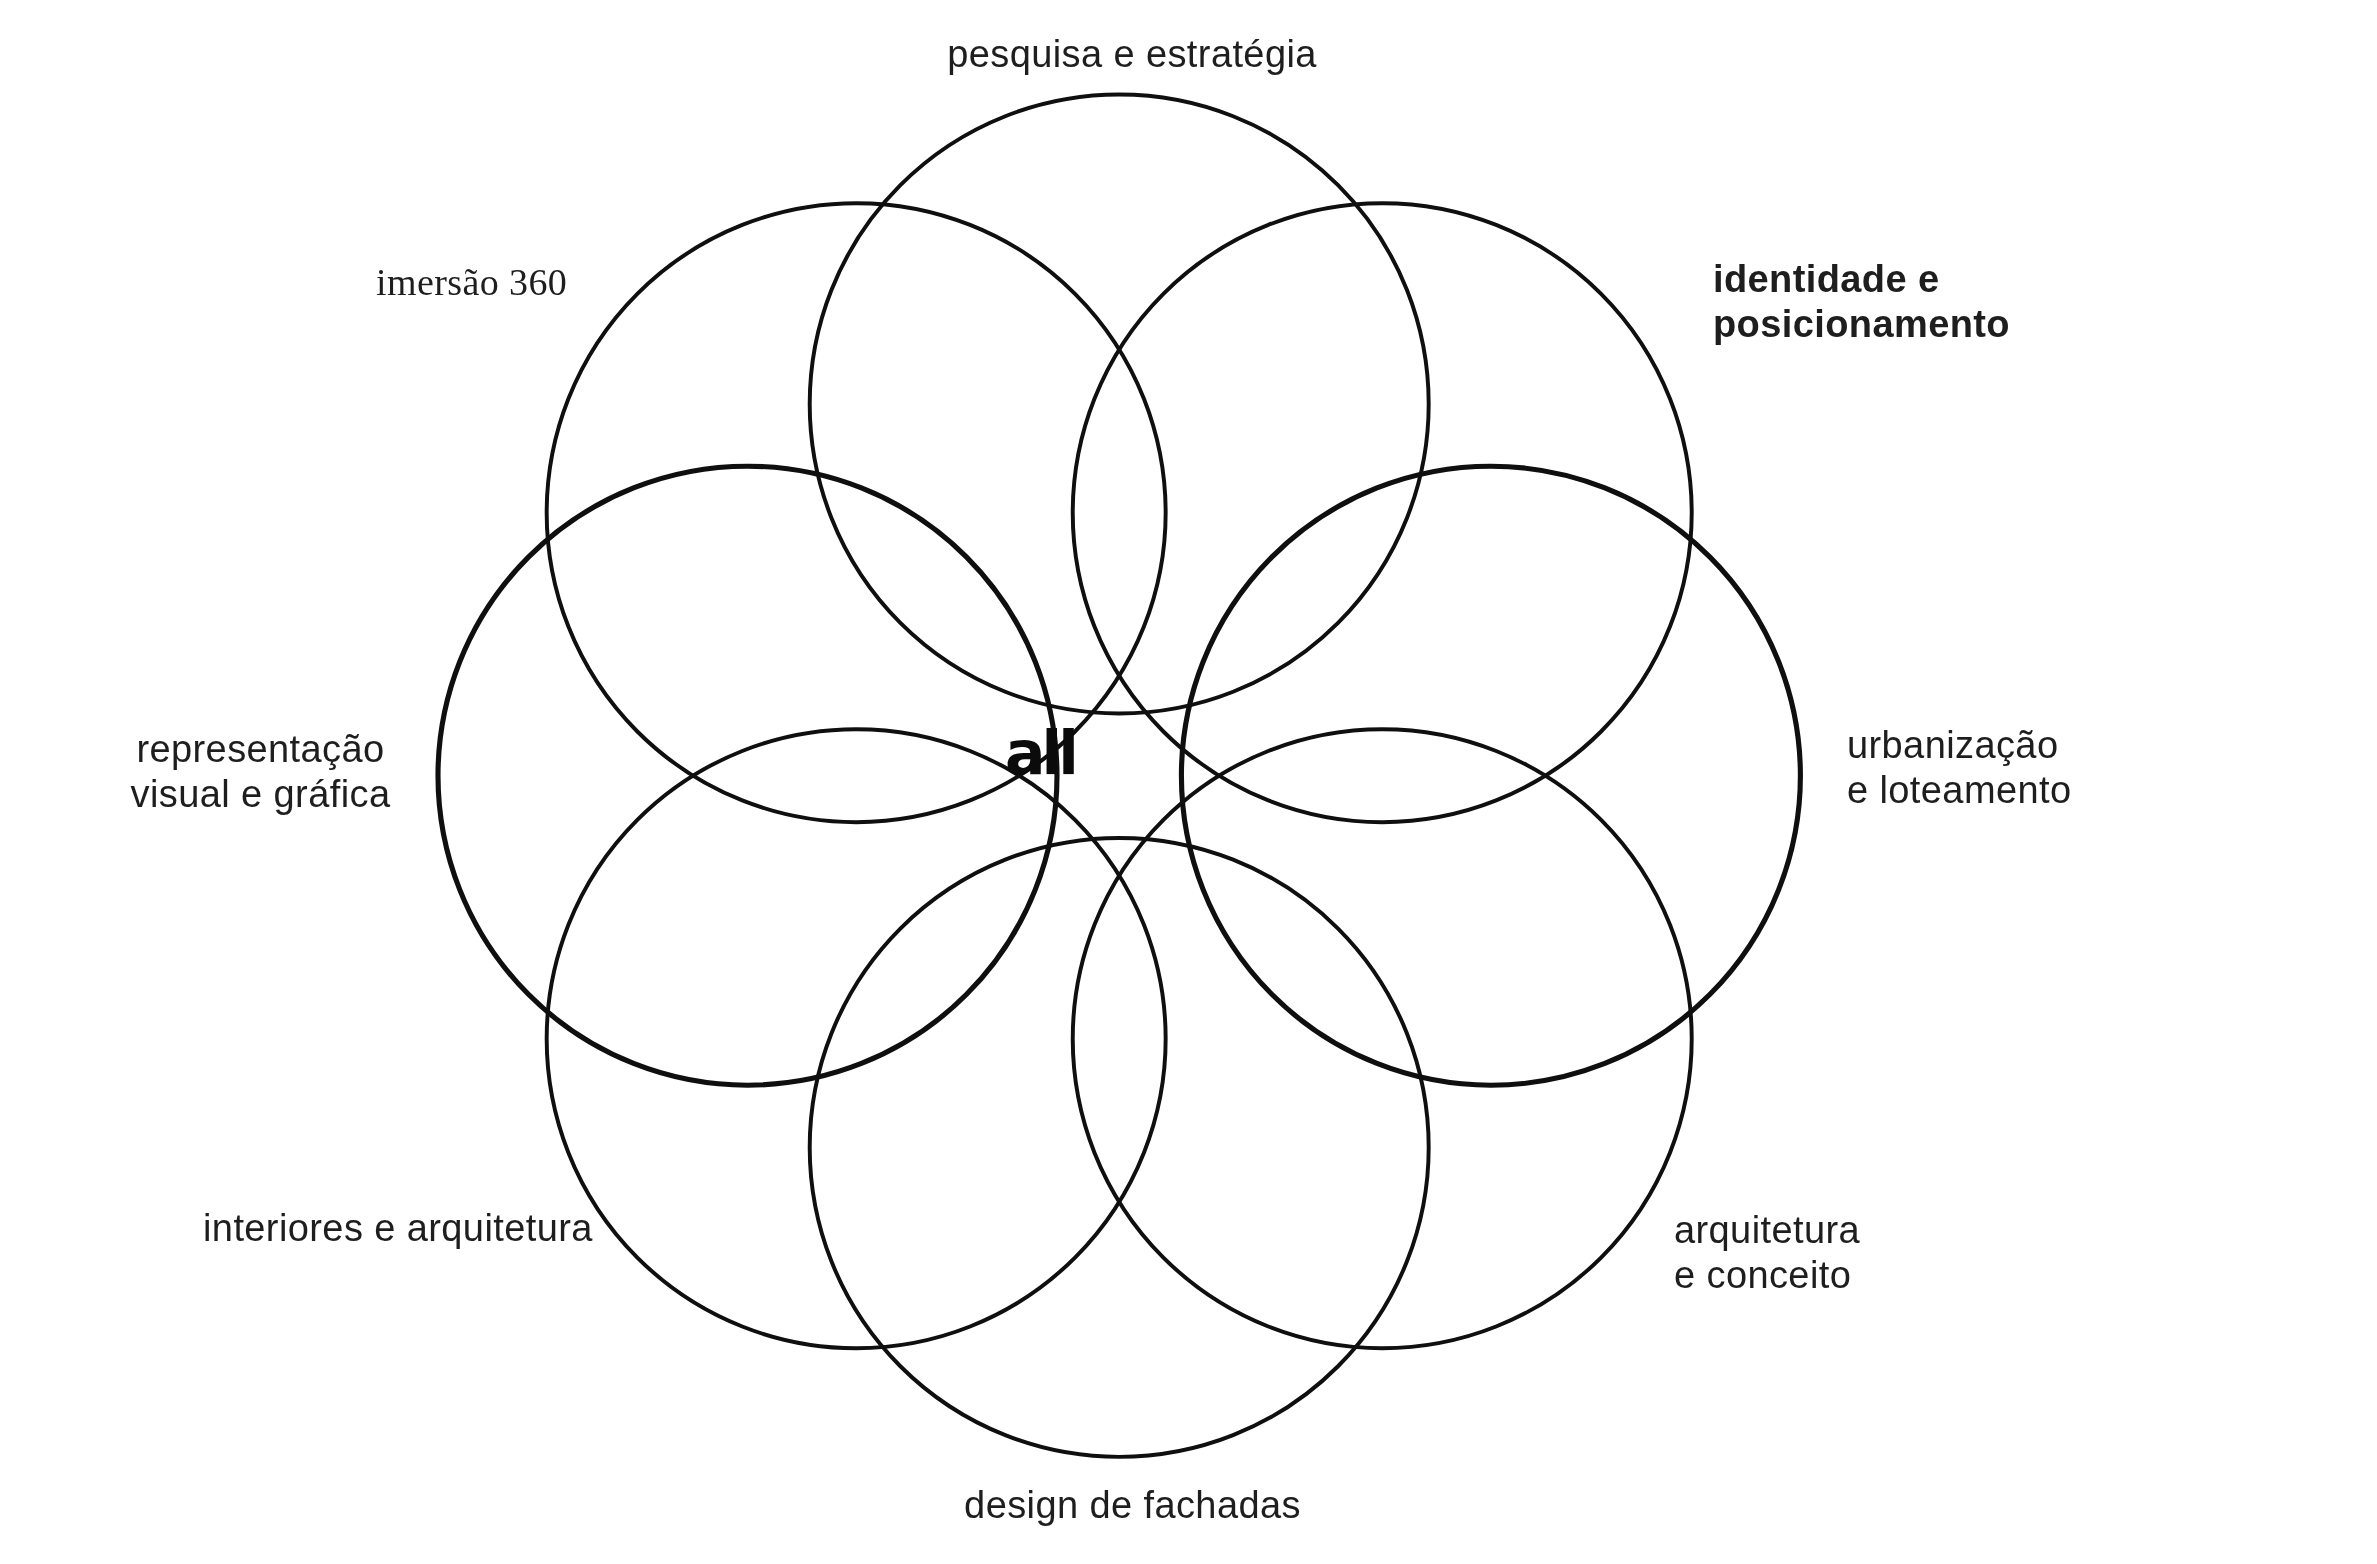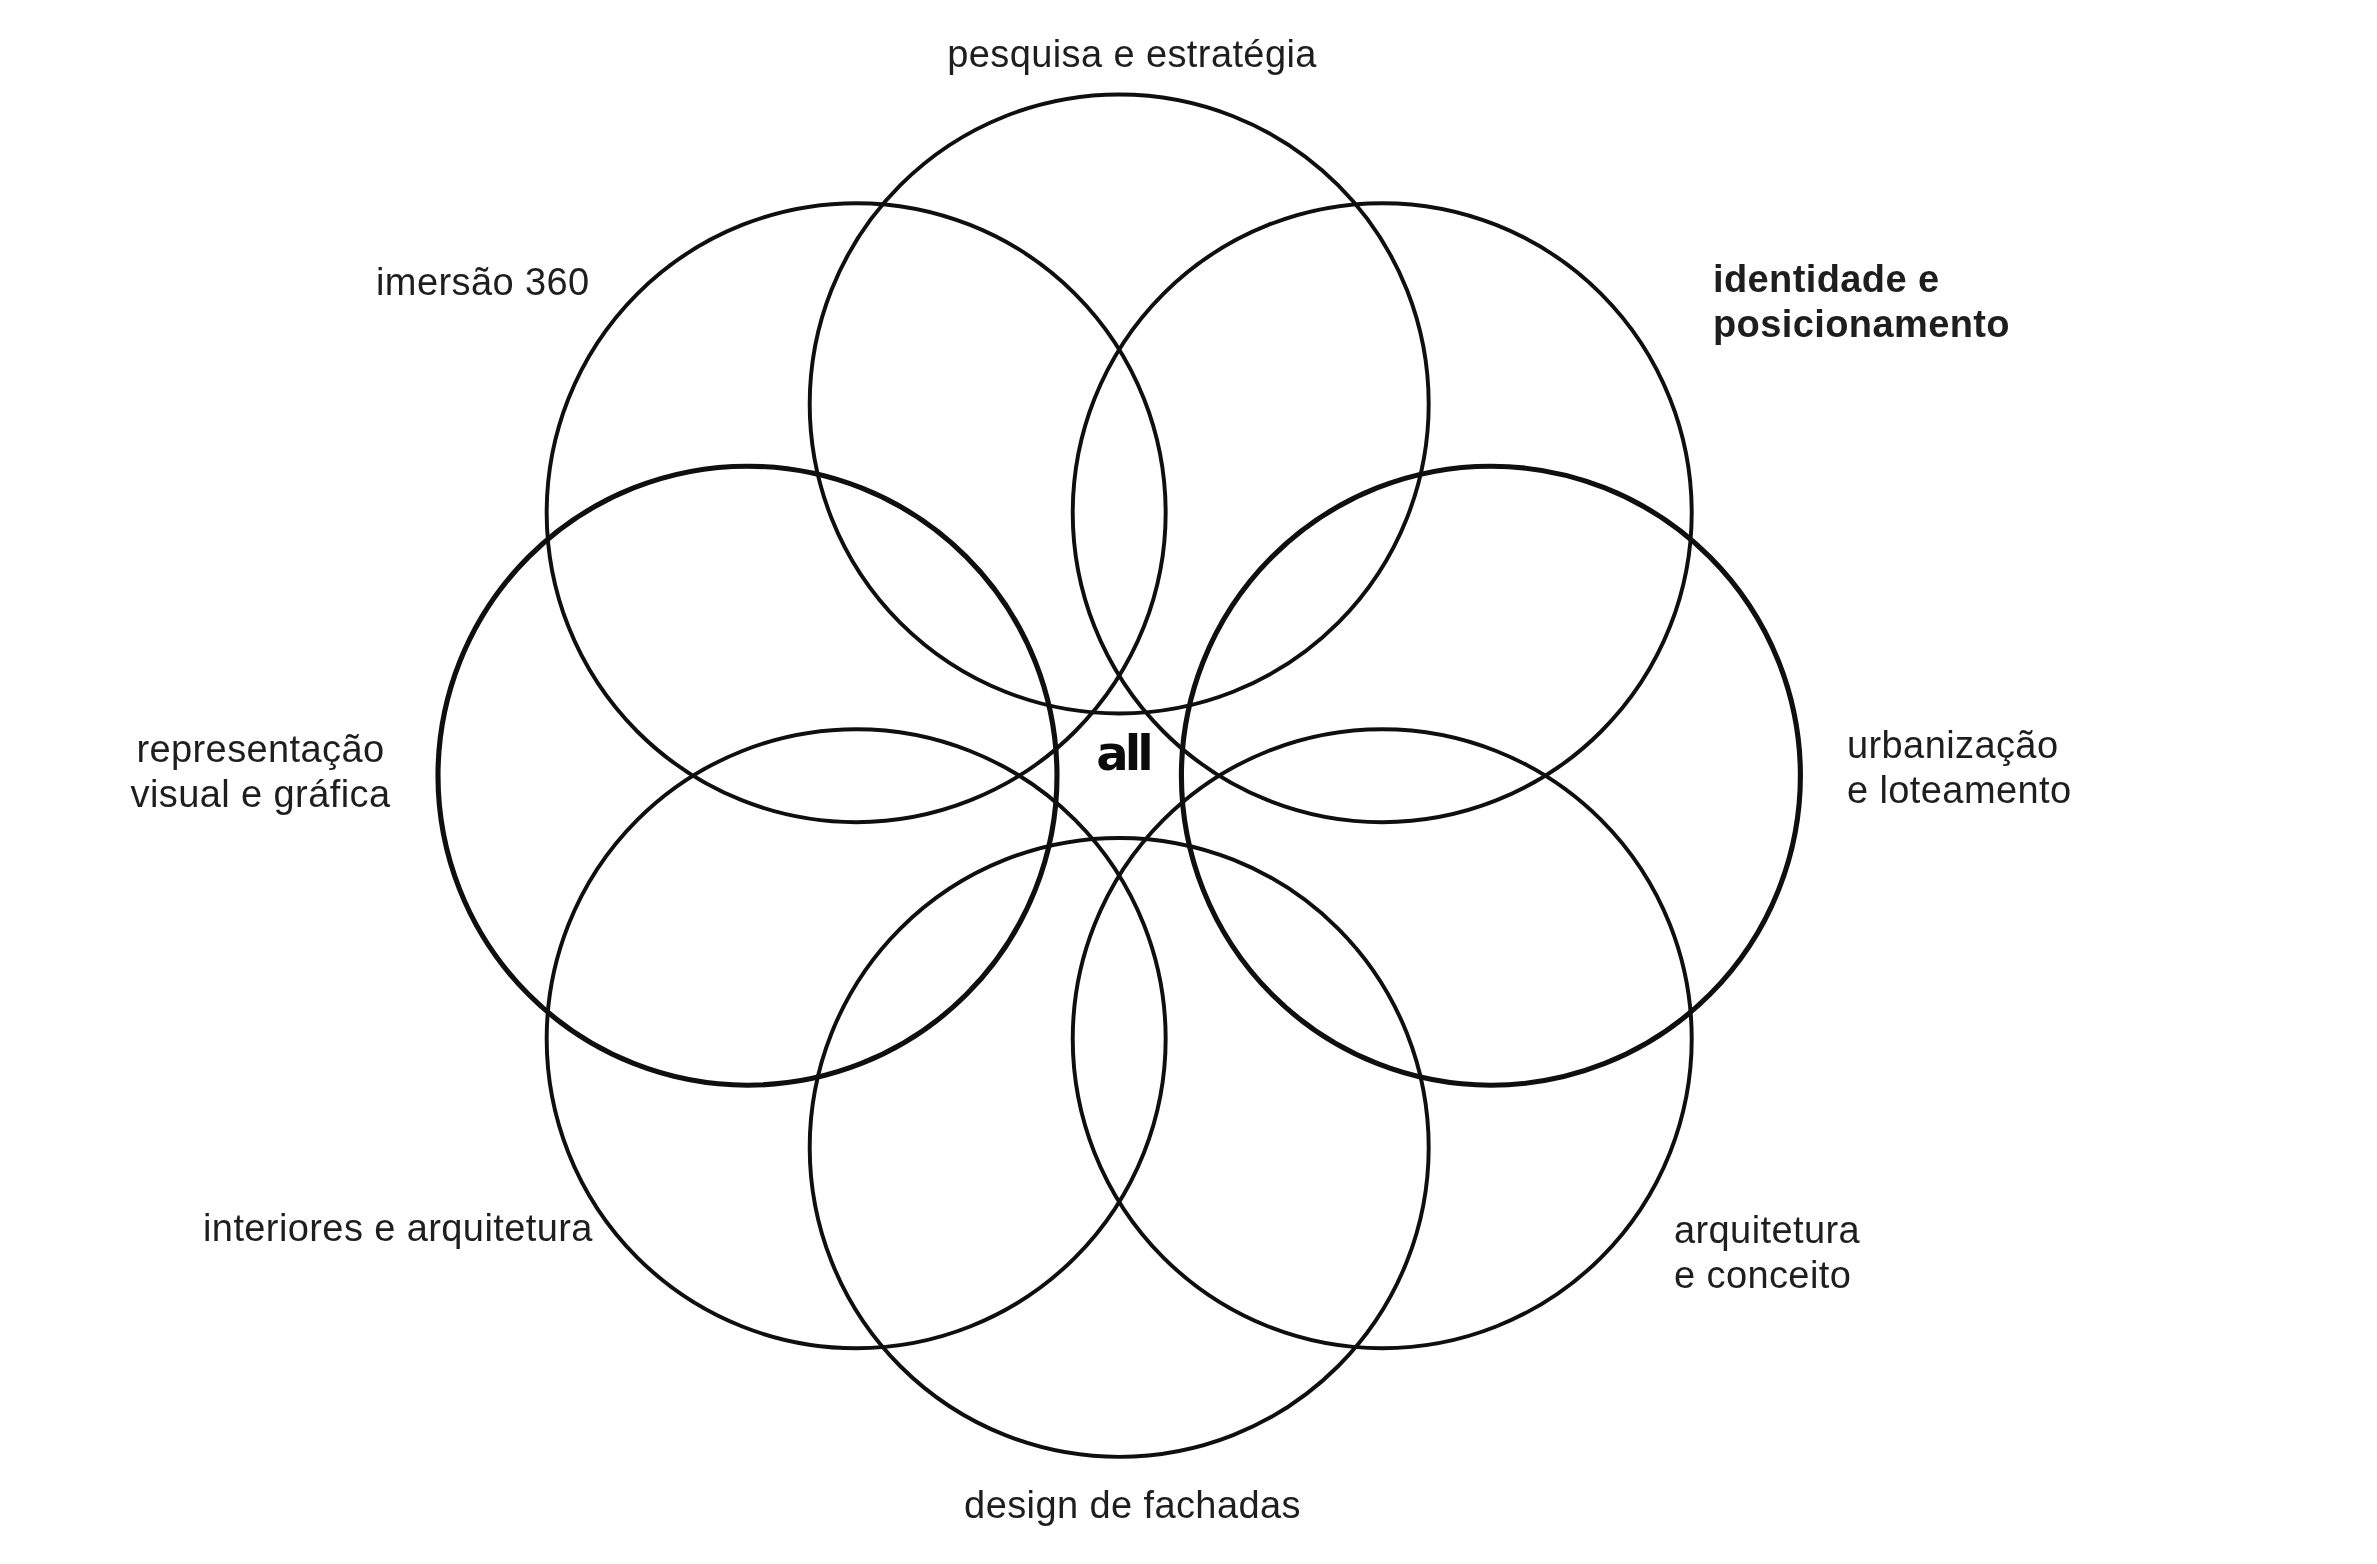--- a/index.html
+++ b/index.html
@@ -43,23 +43,22 @@
   #label-arquitetura   { left: 1674px; top: 1208px; }
   #label-design        { left: 896px; top: 1483px; width: 473px; text-align: center; }
   #label-interiores    { left: 203px;  top: 1206px; }
   #label-representacao { left: 87px;  top: 727px;  width: 347px; text-align: center; }
 
   #center-logo {
     position: absolute;
     left: 1005px;
     top: 715px;
     width: 236px;
-    text-align: center;
     font-family: "DejaVu Sans", sans-serif;
-    font-size: 48px;
+    font-size: 60px;
     line-height: 76px;
     font-weight: bold;
     letter-spacing: -3.9px;
     color: #0b0b0b;
   }
 </style>
 </head>
 <body style="background: rgb(255, 255, 255);">
 
 <div class="stage">
@@ -100,20 +99,20 @@
 
   <div class="label" id="label-interiores" style="color: rgb(30, 30, 30);">
     <span class="line">interiores e arquitetura</span>
   </div>
 
   <div class="label" id="label-representacao" style="color: rgb(30, 30, 30);">
     <span class="line">representação</span>
     <span class="line">visual e gráfica</span>
   </div>
 
-  <div class="label" id="label-imersao" style="color: rgb(30, 30, 30);">
+  <div class="label" id="label-imersao" style="color: rgb(30, 30, 30); font-family: Liberation Serif, serif;">
     <span class="line">imersão 360</span>
   </div>
 
   <div id="center-logo" style="color: rgb(11, 11, 11);">all</div>
 
 </div>
 
 
 </body></html>

